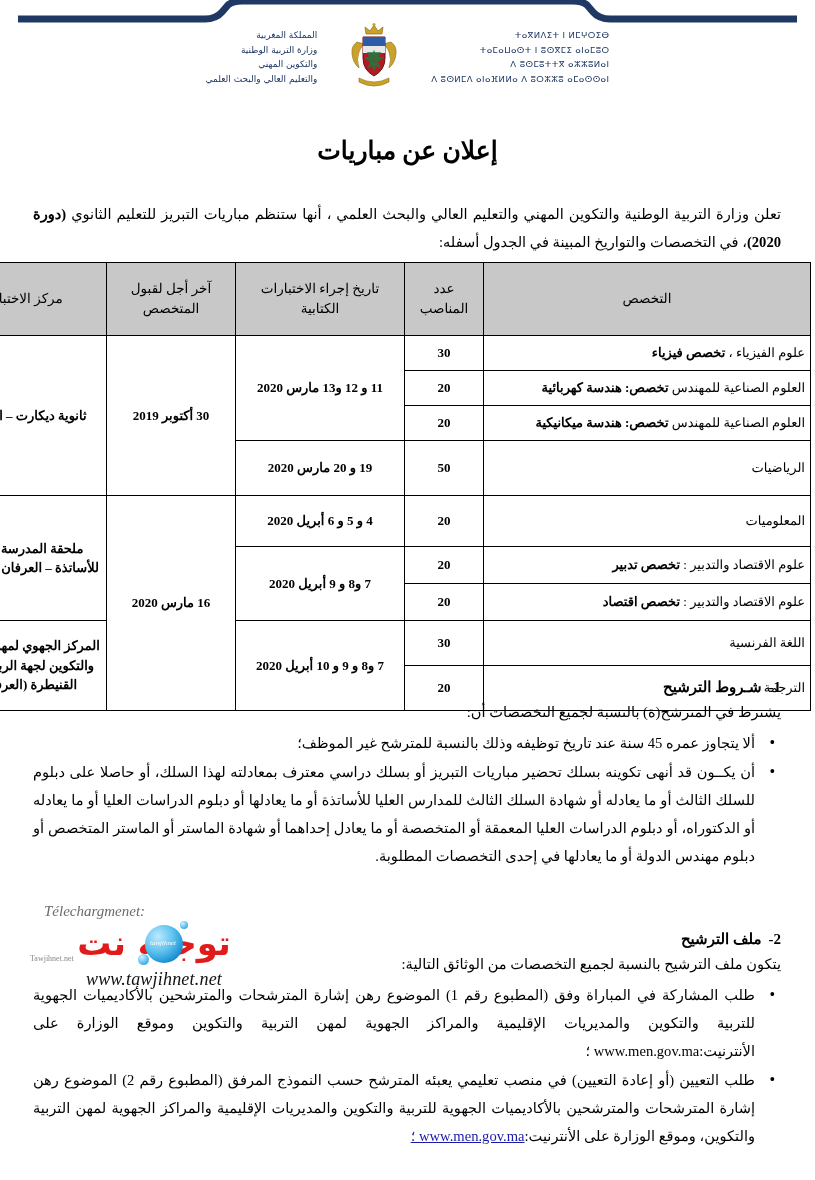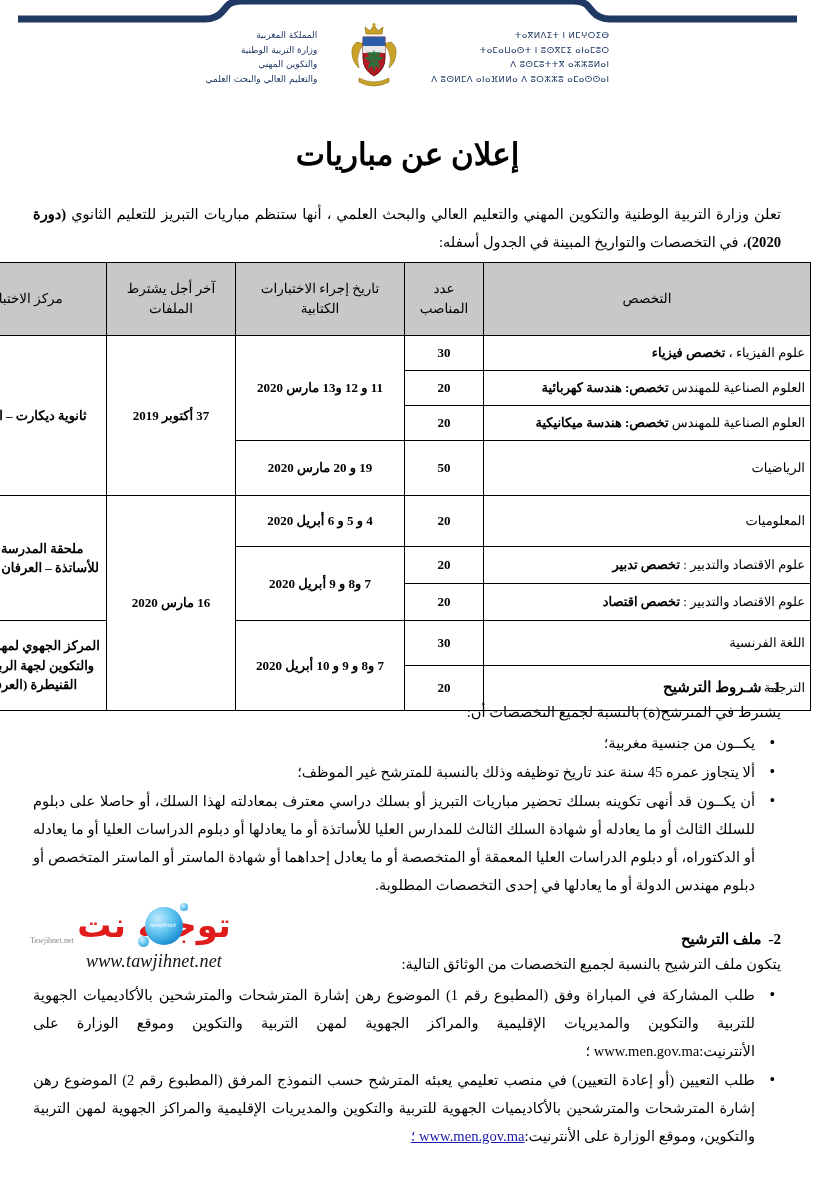--- a/index.html
+++ b/index.html
@@ -31,21 +31,21 @@
   .lh-arabic{
     direction:rtl;text-align:right;color:#1f3864;
     font-family:"DejaVu Sans",sans-serif;font-size:9px;line-height:1.62;
     padding-top:6px;
   }
   .coat{width:62px;height:72px;flex:0 0 auto;}
 
   
   .doc-title{
     position:absolute;top:136px;left:0;width:815px;text-align:center;
-    font-size:31px;font-weight:bold;color:#000;
+    font-size:25px;font-weight:bold;color:#000;
     font-family:"Liberation Serif","DejaVu Serif",serif;
     letter-spacing:1px;
   }
 
   
   .intro{
     position:absolute;top:200px;right:34px;width:748px;
     text-align:justify;text-align-last:right;
     font-size:14.6px;line-height:1.95;direction:rtl;
   }
@@ -203,33 +203,33 @@
     <b>(دورة 2020)</b><span>، في التخصصات والتواريخ المبينة في الجدول أسفله:</span>
   </div>
 
   <div class="tbl-wrap">
     <table class="main">
       <thead>
         <tr>
           <th class="c-spec">التخصص</th>
           <th class="c-num">عدد المناصب</th>
           <th class="c-date">تاريخ إجراء الاختبارات الكتابية</th>
-          <th class="c-dead">آخر أجل يشترط الملفات</th>
+          <th class="c-dead">آخر أجل لقبول المتخصص</th>
           <th class="c-center">مركز الاختبار</th>
         </tr>
       </thead>
       <tbody>
 
         <tr>
           <td class="spec">
             <span>علوم الفيزياء ، </span><span class="bold">تخصص  فيزياء</span>
           </td>
           <td class="num">30</td>
           <td class="dt" rowspan="3">11 و 12 و13 مارس 2020</td>
-          <td class="dl" rowspan="4">37 أكتوبر 2019</td>
+          <td class="dl" rowspan="4">30 أكتوبر 2019</td>
           <td class="ct" rowspan="4">ثانوية ديكارت – الرباط</td>
         </tr>
 
         <tr>
           <td class="spec">
             <span>العلوم الصناعية للمهندس </span><span class="bold">تخصص: هندسة كهربائية</span>
           </td>
           <td class="num">20</td>
         </tr>
 
@@ -291,21 +291,20 @@
       </tbody>
     </table>
   </div>
 
   <div class="sec" id="sec1">
     <div class="sec-head">
       <span class="numtag">1-</span><span>شـروط الترشيح</span>
     </div>
     <div class="sec-lead">يشترط في المترشح(ة) بالنسبة لجميع التخصصات أن:</div>
     <ul class="bullets">
-      <li>يكــون من جنسية مغربية؛</li>
       <li>ألا يتجاوز عمره 45 سنة عند تاريخ توظيفه وذلك بالنسبة للمترشح غير الموظف؛</li>
       <li>أن يكــون قد أنهى تكوينه بسلك تحضير مباريات التبريز أو بسلك دراسي معترف بمعادلته لهذا السلك، أو حاصلا على دبلوم للسلك الثالث أو ما يعادله أو شهادة السلك الثالث للمدارس العليا للأساتذة أو ما يعادلها أو دبلوم الدراسات العليا أو ما يعادله أو الدكتوراه، أو دبلوم الدراسات العليا المعمقة أو المتخصصة أو ما يعادل إحداهما أو شهادة الماستر أو الماستر المتخصص أو دبلوم مهندس الدولة أو ما يعادلها في إحدى التخصصات المطلوبة.</li>
     </ul>
   </div>
 
   <div class="sec" id="sec2">
     <div class="sec-head">
       <span class="numtag">2-</span><span>ملف الترشيح</span>
     </div>
     <div class="sec-lead">يتكون ملف الترشيح بالنسبة لجميع التخصصات من الوثائق التالية:</div>
@@ -313,20 +312,21 @@
       <li>
         <span>طلب المشاركة في المباراة وفق (المطبوع رقم 1) الموضوع رهن إشارة المترشحات والمترشحين بالأكاديميات الجهوية للتربية والتكوين والمديريات الإقليمية والمراكز الجهوية لمهن التربية والتكوين وموقع الوزارة على الأنترنيت:</span><span class="lnk-plain">www.men.gov.ma</span><span> ؛</span>
       </li>
       <li>
         <span>طلب التعيين (أو إعادة التعيين) في منصب تعليمي يعبئه المترشح حسب النموذج المرفق (المطبوع رقم 2) الموضوع رهن إشارة المترشحات والمترشحين بالأكاديميات الجهوية للتربية والتكوين والمديريات الإقليمية والمراكز الجهوية لمهن التربية والتكوين، وموقع الوزارة على الأنترنيت:</span><span class="link">www.men.gov.ma</span><span class="link"> ؛</span>
       </li>
     </ul>
   </div>
 
   <div class="watermark">
+    <div class="wm-top">Télechargmenet:</div>
     <div class="wm-logo">
       <div class="wm-ar">توجيه نت</div>
       <div class="wm-ball"></div>
       <div class="wm-ball-txt">tawjihnet</div>
       <div class="wm-dot a"></div>
       <div class="wm-dot b"></div>
       <div class="wm-sub">Tawjihnet.net</div>
     </div>
     <div class="wm-url">www.tawjihnet.net</div>
   </div>

